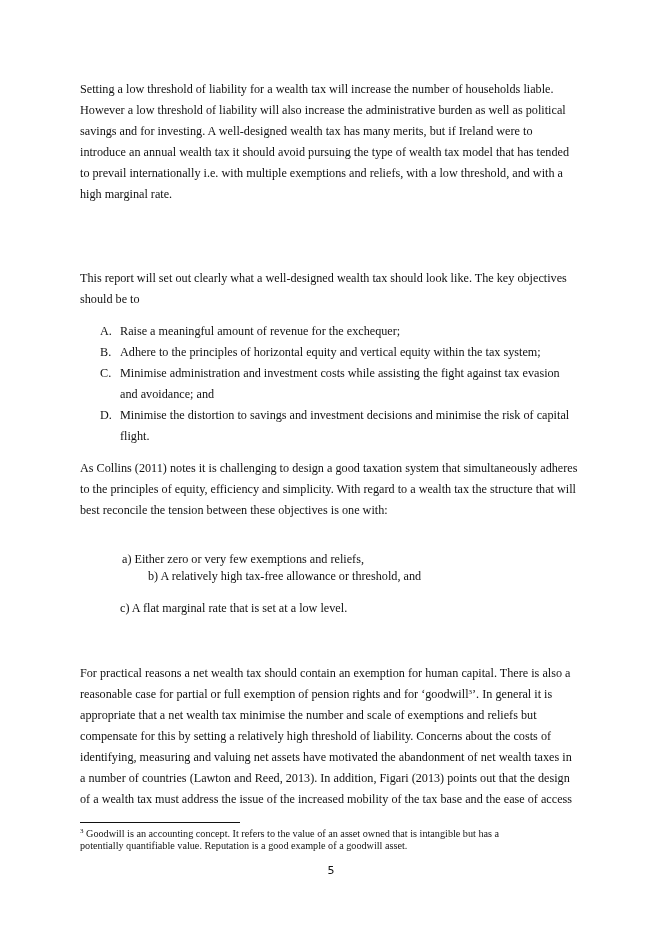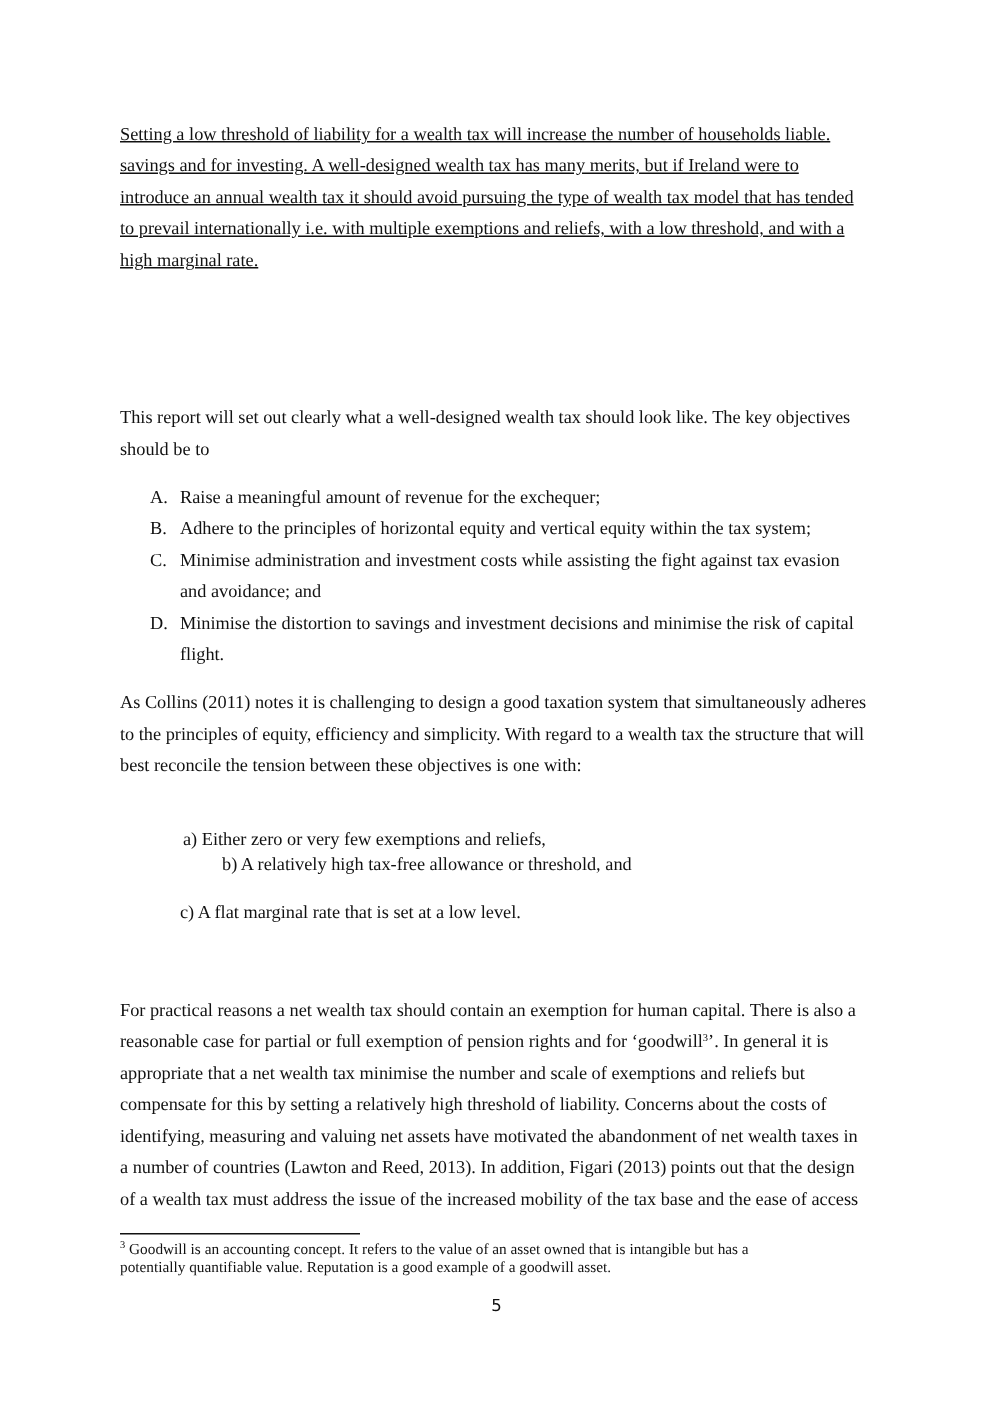--- a/index.html
+++ b/index.html
@@ -103,22 +103,23 @@
       text-align: center;
       font-family: "DejaVu Sans", "Liberation Sans", sans-serif;
       font-size: 11px;
     }
   </style>
 </head>
 <body>
 
 <div class="page">
 
-  <div class="para" style="top:79px;text-decoration:underline;">
+  <div class="para" style="top:79px;">
     <span class="line">Setting a low threshold of liability for a wealth tax will increase the number of households liable.</span>
+    <span class="line">However a low threshold of liability will also increase the administrative burden as well as political</span>
     <span class="line">savings and for investing. A well-designed wealth tax has many merits, but if Ireland were to</span>
     <span class="line">introduce an annual wealth tax it should avoid pursuing the type of wealth tax model that has tended</span>
     <span class="line">to prevail internationally i.e. with multiple exemptions and reliefs, with a low threshold, and with a</span>
     <span class="line">high marginal rate.</span>
   </div>
 
   <div class="para" style="top:268px;">
     <span class="line">This report will set out clearly what a well-designed wealth tax should look like. The key objectives</span>
     <span class="line">should be to</span>
   </div>

